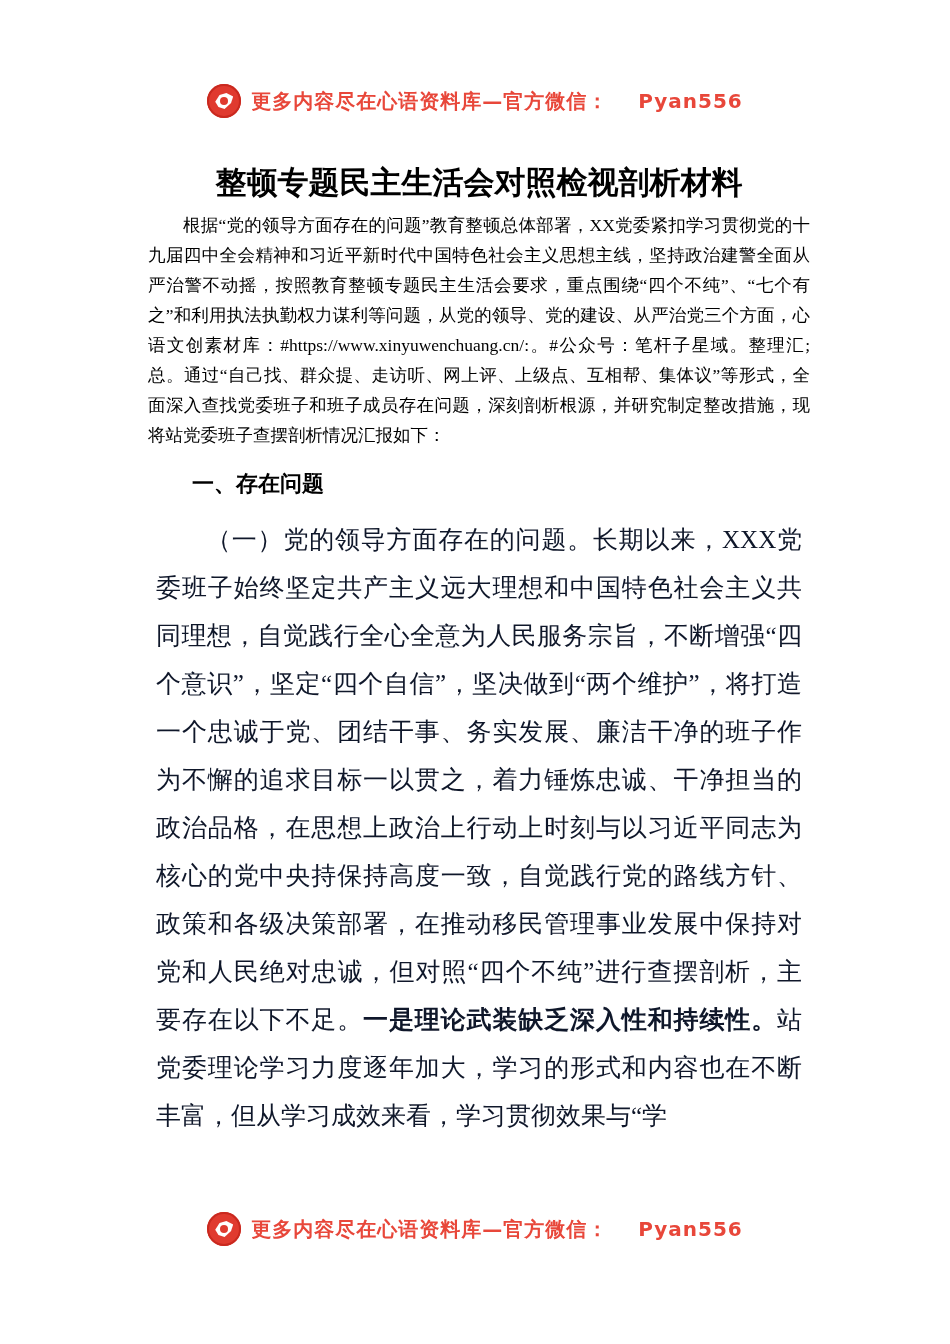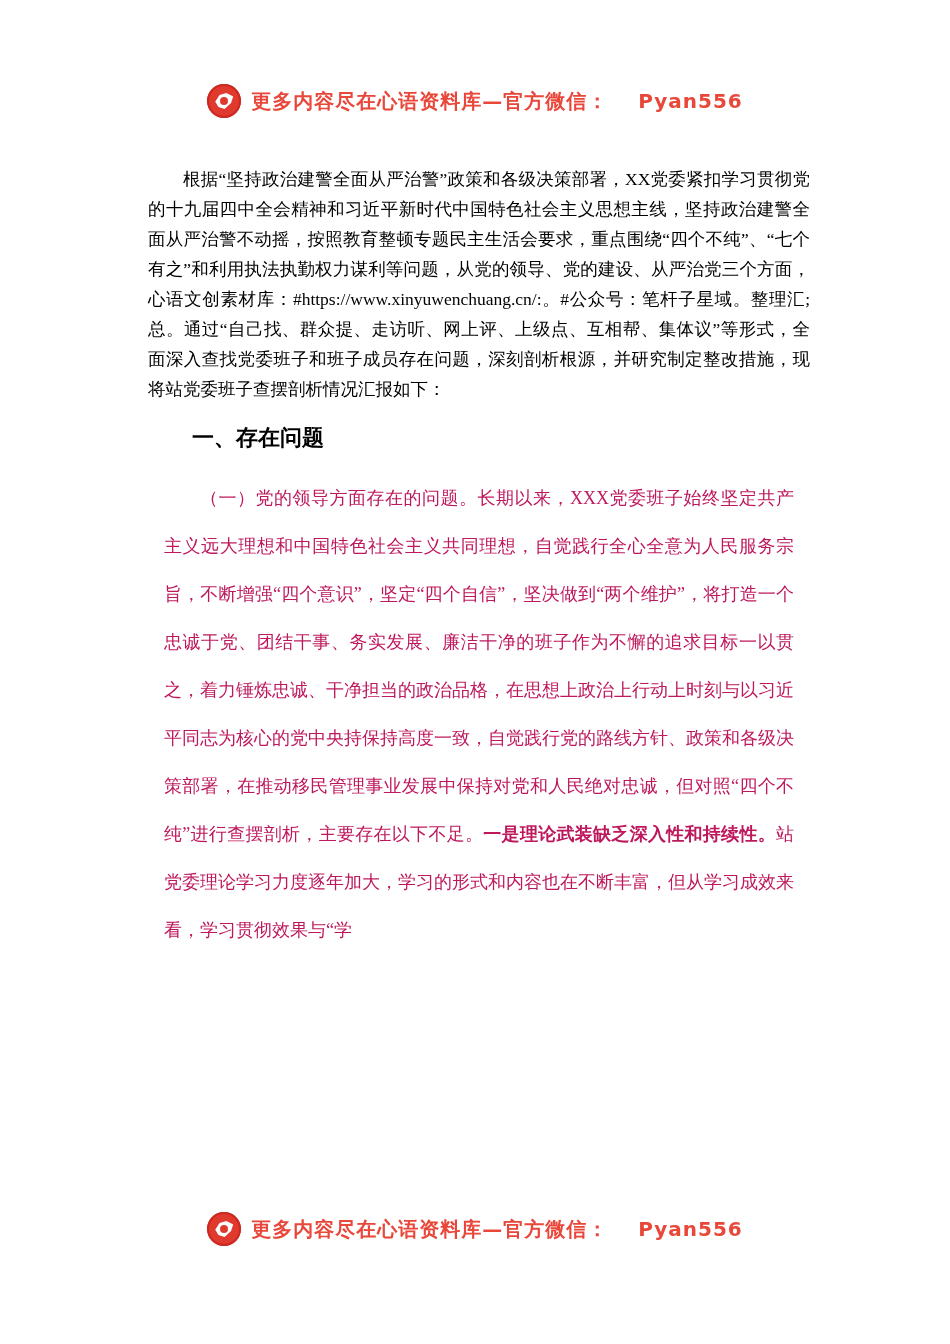--- a/index.html
+++ b/index.html
@@ -115,44 +115,45 @@
     font-family: "DejaVu Sans", "Liberation Sans", sans-serif;
     font-weight: bold;
     font-size: 22px;
     line-height: 40px;
     color: #000000;
     text-indent: 2em;
     margin: 14px 0 12px 0;
   }
 
   .para {
-    font-size: 18px;
+    font-size: 25px;
     line-height: 48px;
     text-align: justify;
     text-justify: inter-ideograph;
-    color: #be185d;
+    color: #0f172a;
     text-indent: 2em;
-    margin: 16px;
+    margin: 8px;
   }
   .para b { font-weight: bold; }
 </style>
 </head>
 <body>
 
 <div class="page">
 
   <div class="watermark top">
     <div class="wm-logo"></div>
     <span class="wm-text">更多内容尽在心语资料库—官方微信：</span>
     <span class="wm-text2">Pyan556</span>
   </div>
 
   <div class="doc">
+    <div class="doc-title">整顿专题民主生活会对照检视剖析材料</div>
 
-    <p class="lead">根据“坚持政治建警全面从严治警”政策和各级决策部署，XX党委紧扣学习贯彻党的十九届四中全会精神和习近平新时代中国特色社会主义思想主线，坚持政治建警全面从严治警不动摇，按照教育整顿专题民主生活会要求，重点围绕“四个不纯”、“七个有之”和利用执法执勤权力谋利等问题，从党的领导、党的建设、从严治党三个方面，心语文创素材库：#https://www.xinyuwenchuang.cn/:。#公众号：笔杆子星域。整理汇;总。通过“自己找、群众提、走访听、网上评、上级点、互相帮、集体议”等形式，全面深入查找党委班子和班子成员存在问题，深刻剖析根源，并研究制定整改措施，现将站党委班子查摆剖析情况汇报如下：</p>
+    <p class="lead">根据“党的领导方面存在的问题”教育整顿总体部署，XX党委紧扣学习贯彻党的十九届四中全会精神和习近平新时代中国特色社会主义思想主线，坚持政治建警全面从严治警不动摇，按照教育整顿专题民主生活会要求，重点围绕“四个不纯”、“七个有之”和利用执法执勤权力谋利等问题，从党的领导、党的建设、从严治党三个方面，心语文创素材库：#https://www.xinyuwenchuang.cn/:。#公众号：笔杆子星域。整理汇;总。通过“自己找、群众提、走访听、网上评、上级点、互相帮、集体议”等形式，全面深入查找党委班子和班子成员存在问题，深刻剖析根源，并研究制定整改措施，现将站党委班子查摆剖析情况汇报如下：</p>
 
     <div class="section-head">一、存在问题</div>
 
     <p class="para"><span>（一）党的领导方面存在的问题。长期以来，XXX党委班子始终坚定共产主义远大理想和中国特色社会主义共同理想，自觉践行全心全意为人民服务宗旨，不断增强“四个意识”，坚定“四个自信”，坚决做到“两个维护”，将打造一个忠诚于党、团结干事、务实发展、廉洁干净的班子作为不懈的追求目标一以贯之，着力锤炼忠诚、干净担当的政治品格，在思想上政治上行动上时刻与以习近平同志为核心的党中央持保持高度一致，自觉践行党的路线方针、政策和各级决策部署，在推动移民管理事业发展中保持对党和人民绝对忠诚，但对照“四个不纯”进行查摆剖析，主要存在以下不足。</span><b>一是理论武装缺乏深入性和持续性。</b><span>站党委理论学习力度逐年加大，学习的形式和内容也在不断丰富，但从学习成效来看，学习贯彻效果与“学</span></p>
   </div>
 
   <div class="watermark bottom">
     <div class="wm-logo"></div>
     <span class="wm-text">更多内容尽在心语资料库—官方微信：</span>
     <span class="wm-text2">Pyan556</span>

